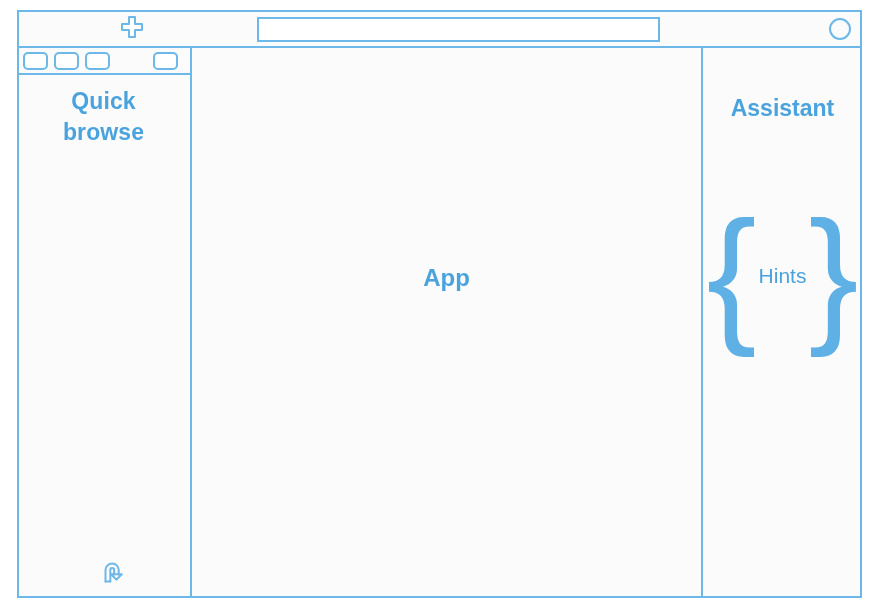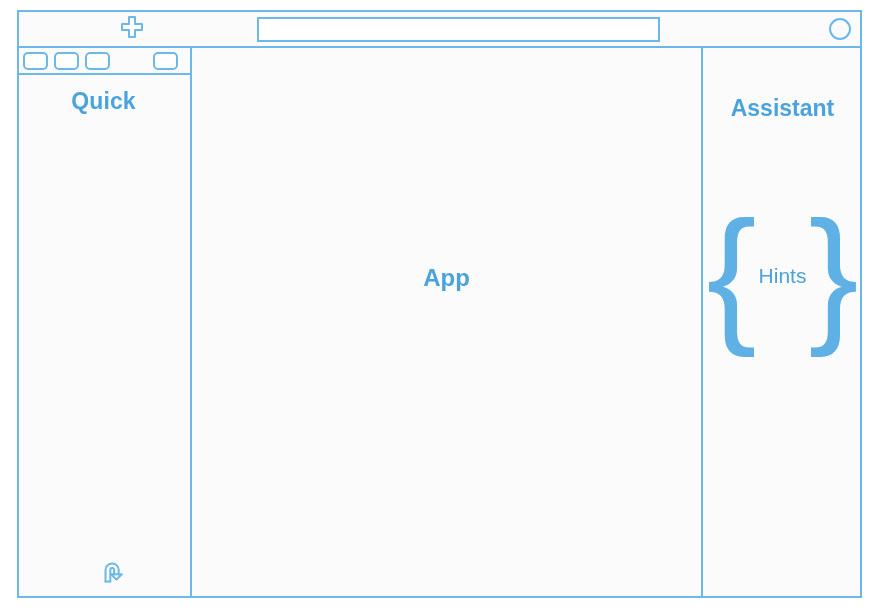--- a/index.html
+++ b/index.html
@@ -240,20 +240,21 @@
 
     <div class="window-controls">
       <div class="win-btn"></div>
       <div class="win-btn"></div>
       <div class="win-btn"></div>
       <div class="win-btn right-aligned"></div>
     </div>
 
     <div class="sidebar-title">
       <div>Quick</div>
+      <div>browse</div>
     </div>
 
     <div class="sidebar-footer-action">
       <span>
         <svg width="30" height="28" viewBox="0 0 30 28" fill="none" aria-hidden="true">
           <path d="M6.5 23.5 L6.5 12.0 A6.6 6.6 0 0 1 19.7 12.0 L19.7 16.6" stroke="#6cb8e8" stroke-width="2" fill="none" stroke-linecap="round" stroke-linejoin="round"></path>
           <path d="M11.3 23.5 L11.3 12.0 A1.9 1.9 0 0 1 15.1 12.0 L15.1 16.6" stroke="#6cb8e8" stroke-width="2" fill="none" stroke-linecap="round" stroke-linejoin="round"></path>
           <path d="M6.5 23.5 L11.3 23.5" stroke="#6cb8e8" stroke-width="2" stroke-linecap="round"></path>
           <path d="M12.0 16.2 L17.4 21.6 L22.8 16.2 Z" stroke="#6cb8e8" stroke-width="2" fill="none" stroke-linejoin="round"></path>
         </svg>

